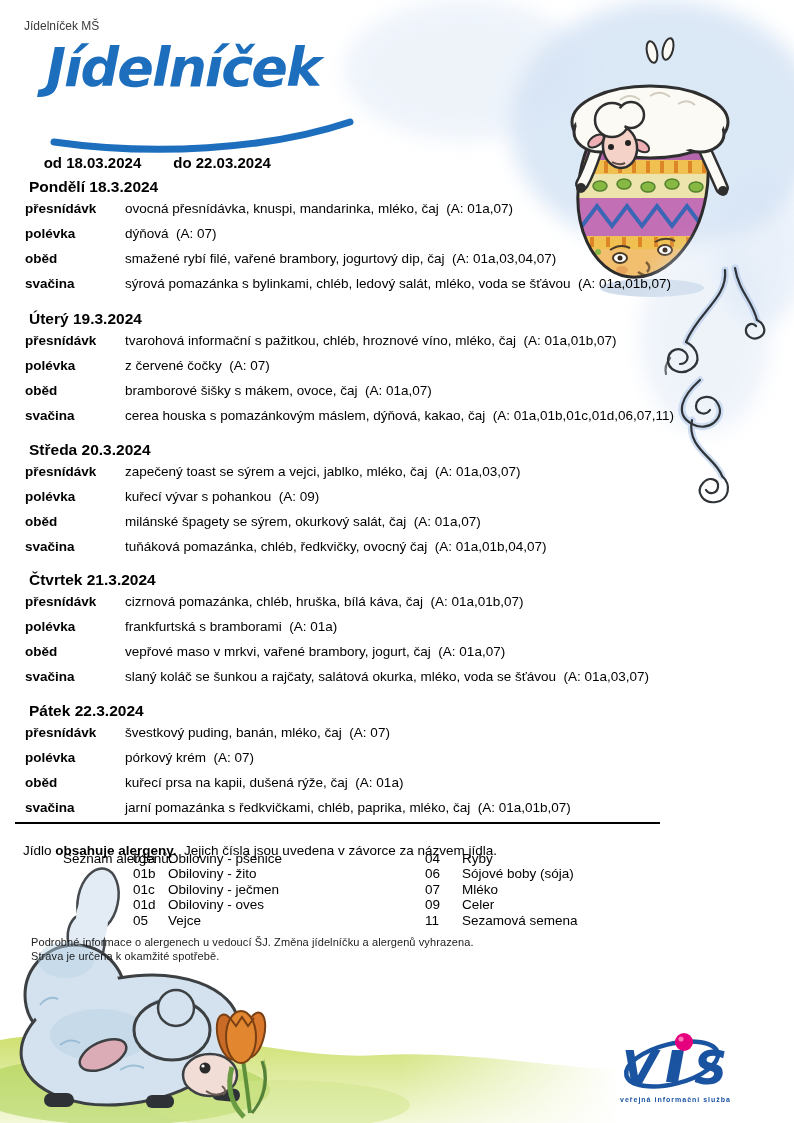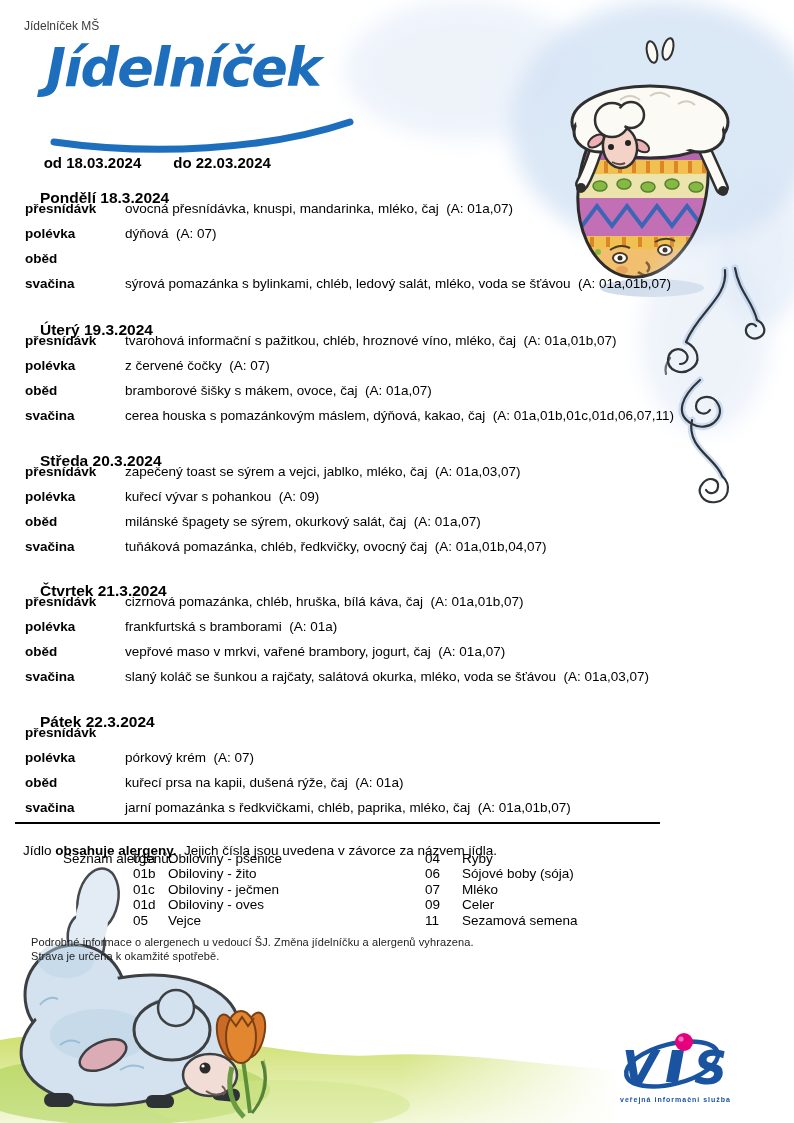--- a/index.html
+++ b/index.html
@@ -8,21 +8,21 @@
   .page svg{overflow:visible;}
   .art{position:absolute;z-index:1;}
   .txt{position:absolute;z-index:2;}
   .top-label{left:24px;top:19px;font-size:12px;color:#3a3a3a;}
   .logo-text{left:46px;top:36px;font:italic bold 54px "DejaVu Sans",sans-serif;
              color:#1d6fbe;letter-spacing:-2px;z-index:2;position:absolute;}
   .logo-swoosh{left:42px;top:112px;z-index:1;}
   .date-line{left:27px;top:137px;font-size:15px;font-weight:bold;white-space:pre;}
   .date-to{margin-left:32px;}
   .day{position:absolute;left:0;width:700px;height:125px;z-index:2;}
-  .day-title{position:absolute;left:25px;top:0;margin:15px;font-size:15.5px;font-weight:bold;}
+  .day-title{position:absolute;left:25px;top:0;margin:4px;font-size:15.5px;font-weight:bold;}
   .meal-row{position:absolute;left:25px;display:flex;white-space:pre;}
   .meal-row.r1{top:27px}.meal-row.r2{top:52px}.meal-row.r3{top:77px}.meal-row.r4{top:102px}
   .meal-label{width:100px;font-size:13.5px;font-weight:bold;flex:0 0 100px;}
   .meal-text{font-size:13.5px;}
   .allergen-block{position:absolute;left:15px;top:818px;width:680px;height:140px;z-index:2;}
   .alg-rule{position:absolute;left:0;top:4px;width:645px;border-top:2px solid #000;}
   .alg-intro{position:absolute;left:8px;top:11px;font-size:13.5px;white-space:pre;}
   .alg-seznam{position:absolute;left:8px;top:33px;font-size:13.5px;margin-left:40px;}
   .alg-row{position:absolute;left:0;width:680px;font-size:13.5px;}
   .alg-row span{position:absolute;white-space:pre;}
@@ -209,21 +209,21 @@
   </svg>
 
   <div class="txt date-line">
     <span>od 18.03.2024</span><span class="date-to">do 22.03.2024</span>
   </div>
 
   <section class="day" style="top:174px">
     <h2 class="day-title">Pondělí 18.3.2024</h2>
     <div class="meal-row r1"><span class="meal-label">přesnídávk</span><span class="meal-text">ovocná přesnídávka, knuspi, mandarinka, mléko, čaj  (A: 01a,07)</span></div>
     <div class="meal-row r2"><span class="meal-label">polévka</span><span class="meal-text">dýňová  (A: 07)</span></div>
-    <div class="meal-row r3"><span class="meal-label">oběd</span></div>
+    <div class="meal-row r3"><span class="meal-label">oběd</span><span class="meal-text">smažené rybí filé, vařené brambory, jogurtový dip, čaj  (A: 01a,03,04,07)</span></div>
     <div class="meal-row r4"><span class="meal-label">svačina</span><span class="meal-text">sýrová pomazánka s bylinkami, chléb, ledový salát, mléko, voda se šťávou  (A: 01a,01b,07)</span></div>
   </section>
 
   <section class="day" style="top:306px">
     <h2 class="day-title">Úterý 19.3.2024</h2>
     <div class="meal-row r1"><span class="meal-label">přesnídávk</span><span class="meal-text">tvarohová informační s pažitkou, chléb, hroznové víno, mléko, čaj  (A: 01a,01b,07)</span></div>
     <div class="meal-row r2"><span class="meal-label">polévka</span><span class="meal-text">z červené čočky  (A: 07)</span></div>
     <div class="meal-row r3"><span class="meal-label">oběd</span><span class="meal-text">bramborové šišky s mákem, ovoce, čaj  (A: 01a,07)</span></div>
     <div class="meal-row r4"><span class="meal-label">svačina</span><span class="meal-text">cerea houska s pomazánkovým máslem, dýňová, kakao, čaj  (A: 01a,01b,01c,01d,06,07,11)</span></div>
   </section>
@@ -239,21 +239,21 @@
   <section class="day" style="top:567px">
     <h2 class="day-title">Čtvrtek 21.3.2024</h2>
     <div class="meal-row r1"><span class="meal-label">přesnídávk</span><span class="meal-text">cizrnová pomazánka, chléb, hruška, bílá káva, čaj  (A: 01a,01b,07)</span></div>
     <div class="meal-row r2"><span class="meal-label">polévka</span><span class="meal-text">frankfurtská s bramborami  (A: 01a)</span></div>
     <div class="meal-row r3"><span class="meal-label">oběd</span><span class="meal-text">vepřové maso v mrkvi, vařené brambory, jogurt, čaj  (A: 01a,07)</span></div>
     <div class="meal-row r4"><span class="meal-label">svačina</span><span class="meal-text">slaný koláč se šunkou a rajčaty, salátová okurka, mléko, voda se šťávou  (A: 01a,03,07)</span></div>
   </section>
 
   <section class="day" style="top:698px">
     <h2 class="day-title">Pátek 22.3.2024</h2>
-    <div class="meal-row r1"><span class="meal-label">přesnídávk</span></div>
+    <div class="meal-row r1"><span class="meal-label">přesnídávk</span><span class="meal-text">švestkový puding, banán, mléko, čaj  (A: 07)</span></div>
     <div class="meal-row r2"><span class="meal-label">polévka</span><span class="meal-text">pórkový krém  (A: 07)</span></div>
     <div class="meal-row r3"><span class="meal-label">oběd</span><span class="meal-text">kuřecí prsa na kapii, dušená rýže, čaj  (A: 01a)</span></div>
     <div class="meal-row r4"><span class="meal-label">svačina</span><span class="meal-text">jarní pomazánka s ředkvičkami, chléb, paprika, mléko, čaj  (A: 01a,01b,07)</span></div>
   </section>
 
   <div class="allergen-block">
     <div class="alg-rule"></div>
     <p class="alg-intro"><span>Jídlo </span><b>obsahuje alergeny.</b><span>  Jejich čísla jsou uvedena v závorce za názvem jídla.</span></p>
     <span class="alg-seznam">Seznam alergenů:</span>
 

